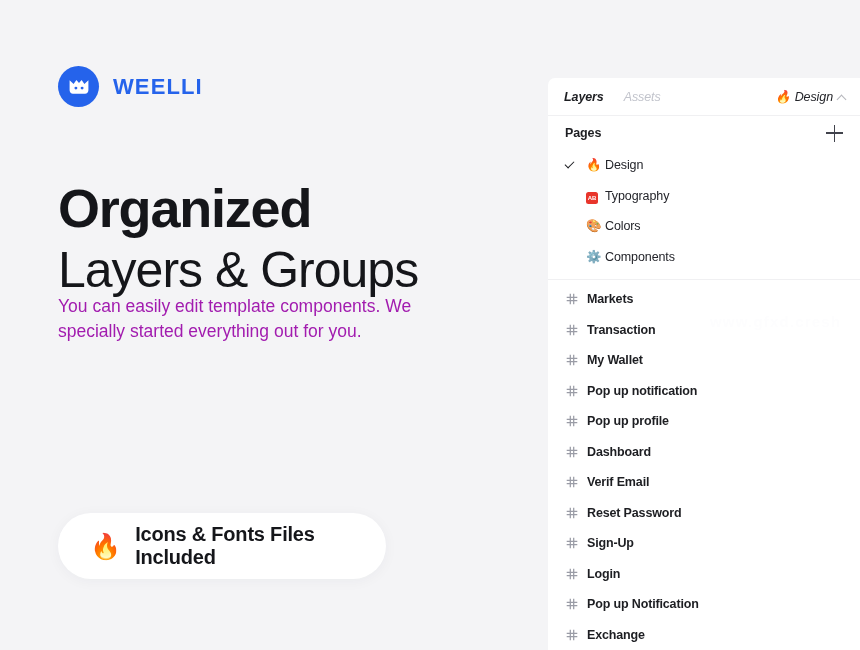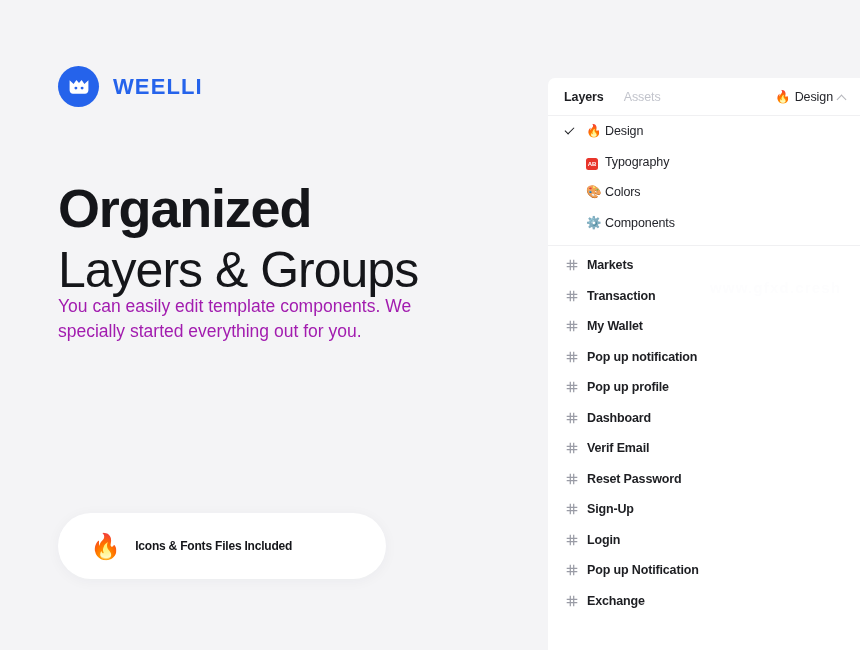--- a/index.html
+++ b/index.html
@@ -104,21 +104,21 @@
     box-shadow: 0 2px 14px rgba(30, 35, 60, 0.045);
   }
 
   .pill-emoji {
     font-size: 25px;
     line-height: 1;
     flex: 0 0 auto;
   }
 
   .pill-label {
-    font-size: 12px;
+    font-size: 20px;
     font-weight: bold;
     color: #15161a;
     letter-spacing: -0.2px;
   }
 
   
   .panel {
     position: absolute;
     left: 548px;
     top: 78px;
@@ -129,20 +129,21 @@
     overflow: hidden;
   }
 
   .panel-tabs {
     height: 38px;
     display: flex;
     align-items: center;
     padding: 0 16px;
     border-bottom: 1px solid #f0f0f2;
     position: relative;
+    font-style: italic;
   }
 
   .tab {
     font-size: 12.5px;
     margin-right: 20px;
     letter-spacing: -0.1px;
   }
 
   .tab.is-active { color: #1d1e22; font-weight: bold; }
   .tab.is-muted  { color: #c2c4cc; font-weight: normal; }
@@ -361,20 +362,24 @@
     <div class="tab is-active">Layers</div>
     <div class="tab is-muted">Assets</div>
 
     <div class="panel-doc">
       <span class="panel-doc-emoji">🔥</span>
       <span class="panel-doc-label">Design</span>
       <span class="caret-up"></span>
     </div>
   </div>
 
+  <div class="pages-head">
+    <span class="pages-title">Pages</span>
+    <span class="plus-btn"></span>
+  </div>
 
   <div class="pages-list">
 
     <div class="page-row">
       <span class="page-check">
           <span class="check-glyph"></span>
         </span>
       <span class="page-icon">🔥</span>
       <span class="page-label">Design</span>
     </div>

